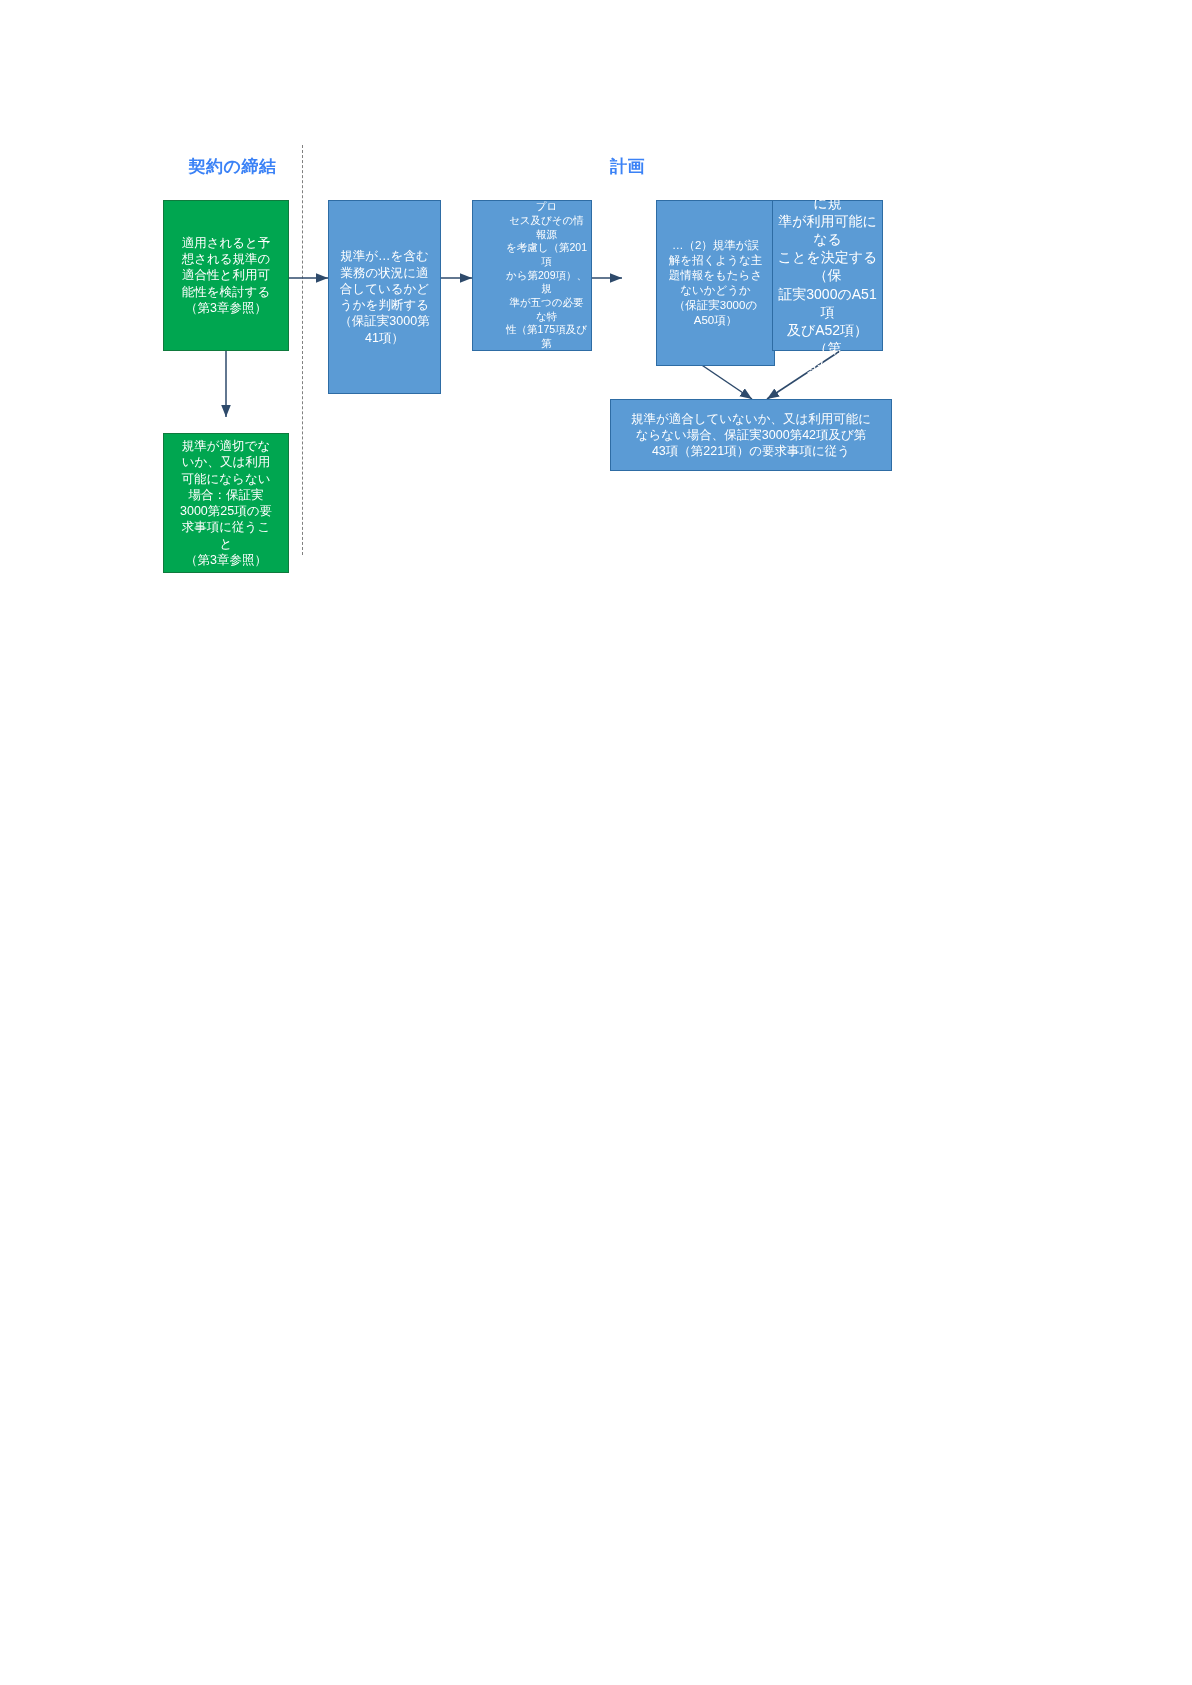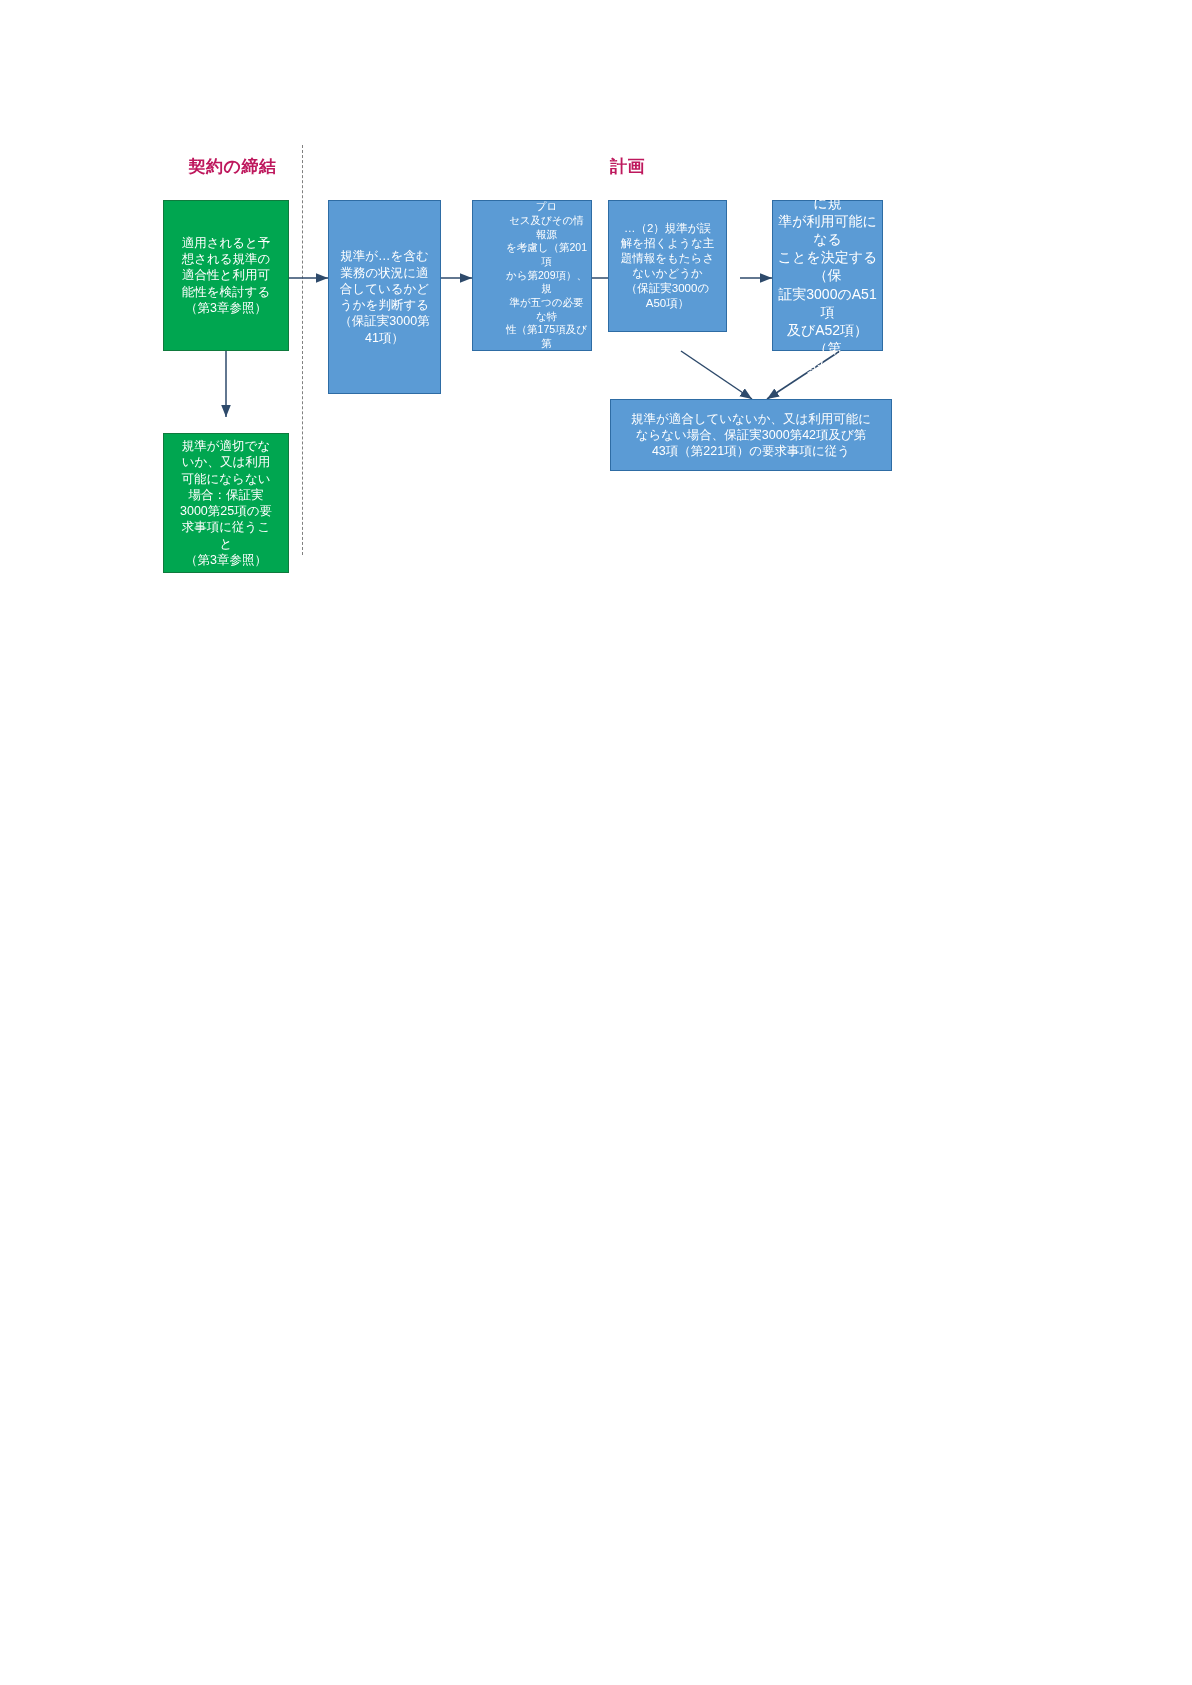--- a/index.html
+++ b/index.html
@@ -9,21 +9,21 @@
     font-family:"Liberation Sans","DejaVu Sans",sans-serif;
     position:relative;
     overflow:hidden;
   }
   #canvas{position:absolute;left:0;top:0;width:1192px;height:1685px;}
 
   .phase-title{
     position:absolute;
     font-weight:bold;
     font-size:17px;
-    color:#be185d;
+    color:#3b82f6;
     letter-spacing:0.5px;
     white-space:nowrap;
     text-align:center;
   }
 
   .divider{
     position:absolute;
     border-left:1.6px dashed #808080;
   }
 
@@ -104,21 +104,21 @@
 規準を開発するプロ
 セス及びその情報源
 を考慮し（第201項
 から第209項）、規
 準が五つの必要な特
 性（第175項及び第
 180項から第200
 項）を示すかどうか</span>
   </div>
 
-  <div class="node blue" style="left:608px;top:200px;width:119px;height:132px;font-size:11.5px;">
+  <div class="node blue" style="left:656px;top:200px;width:119px;height:166px;font-size:11.5px;">
     <span class="txt">…（2）規準が誤
 解を招くような主
 題情報をもたらさ
 ないかどうか
 （保証実3000の
 A50項）</span>
   </div>
 
   <div class="node blue" style="left:772px;top:200px;width:111px;height:151px;font-size:14px;">
     <span class="txt">規準が適切である場

